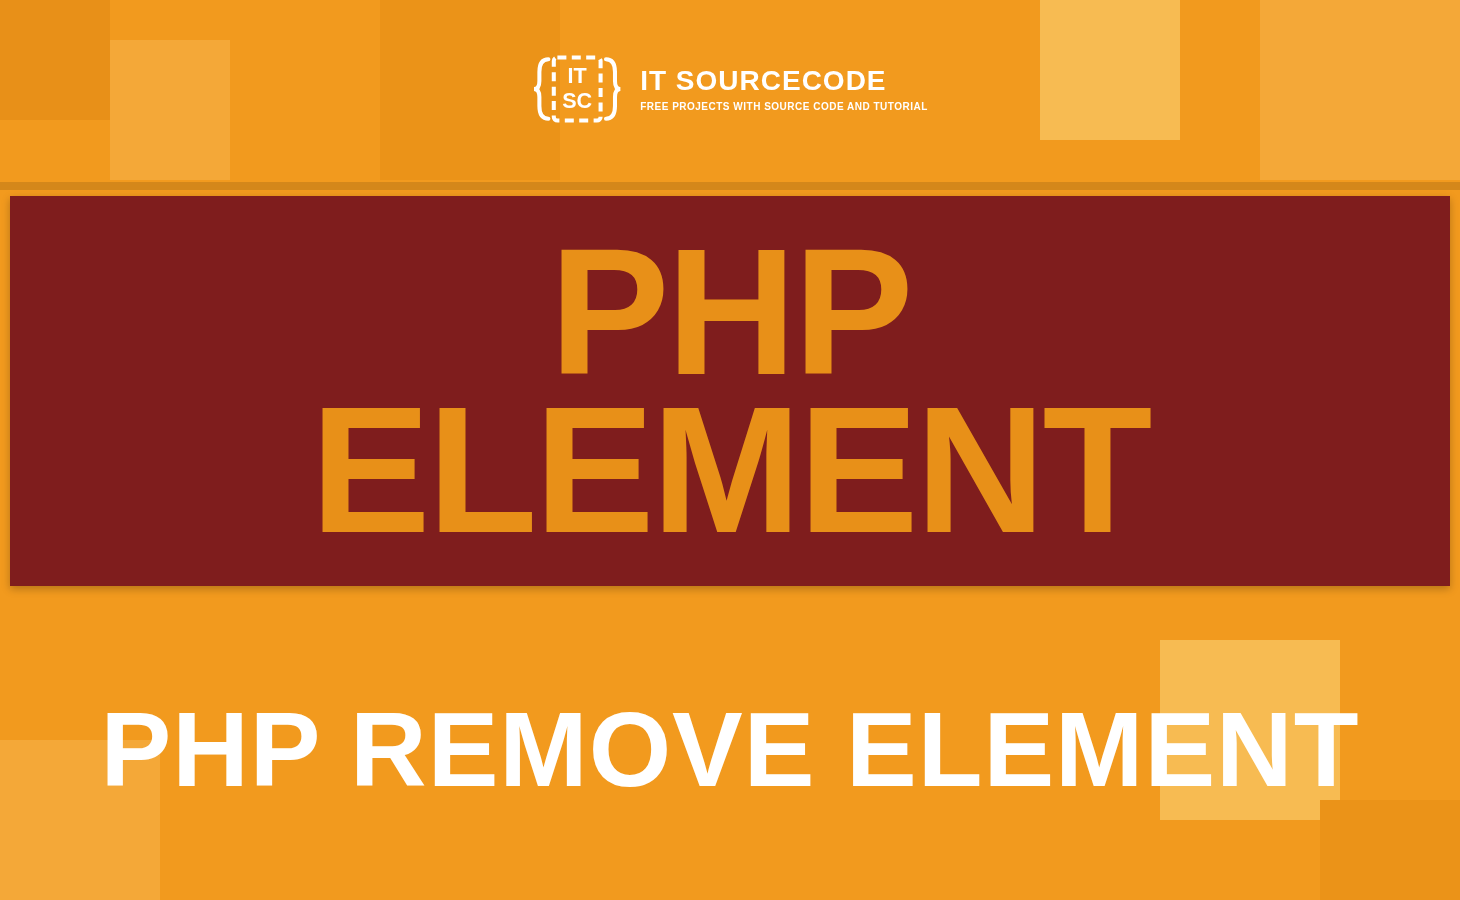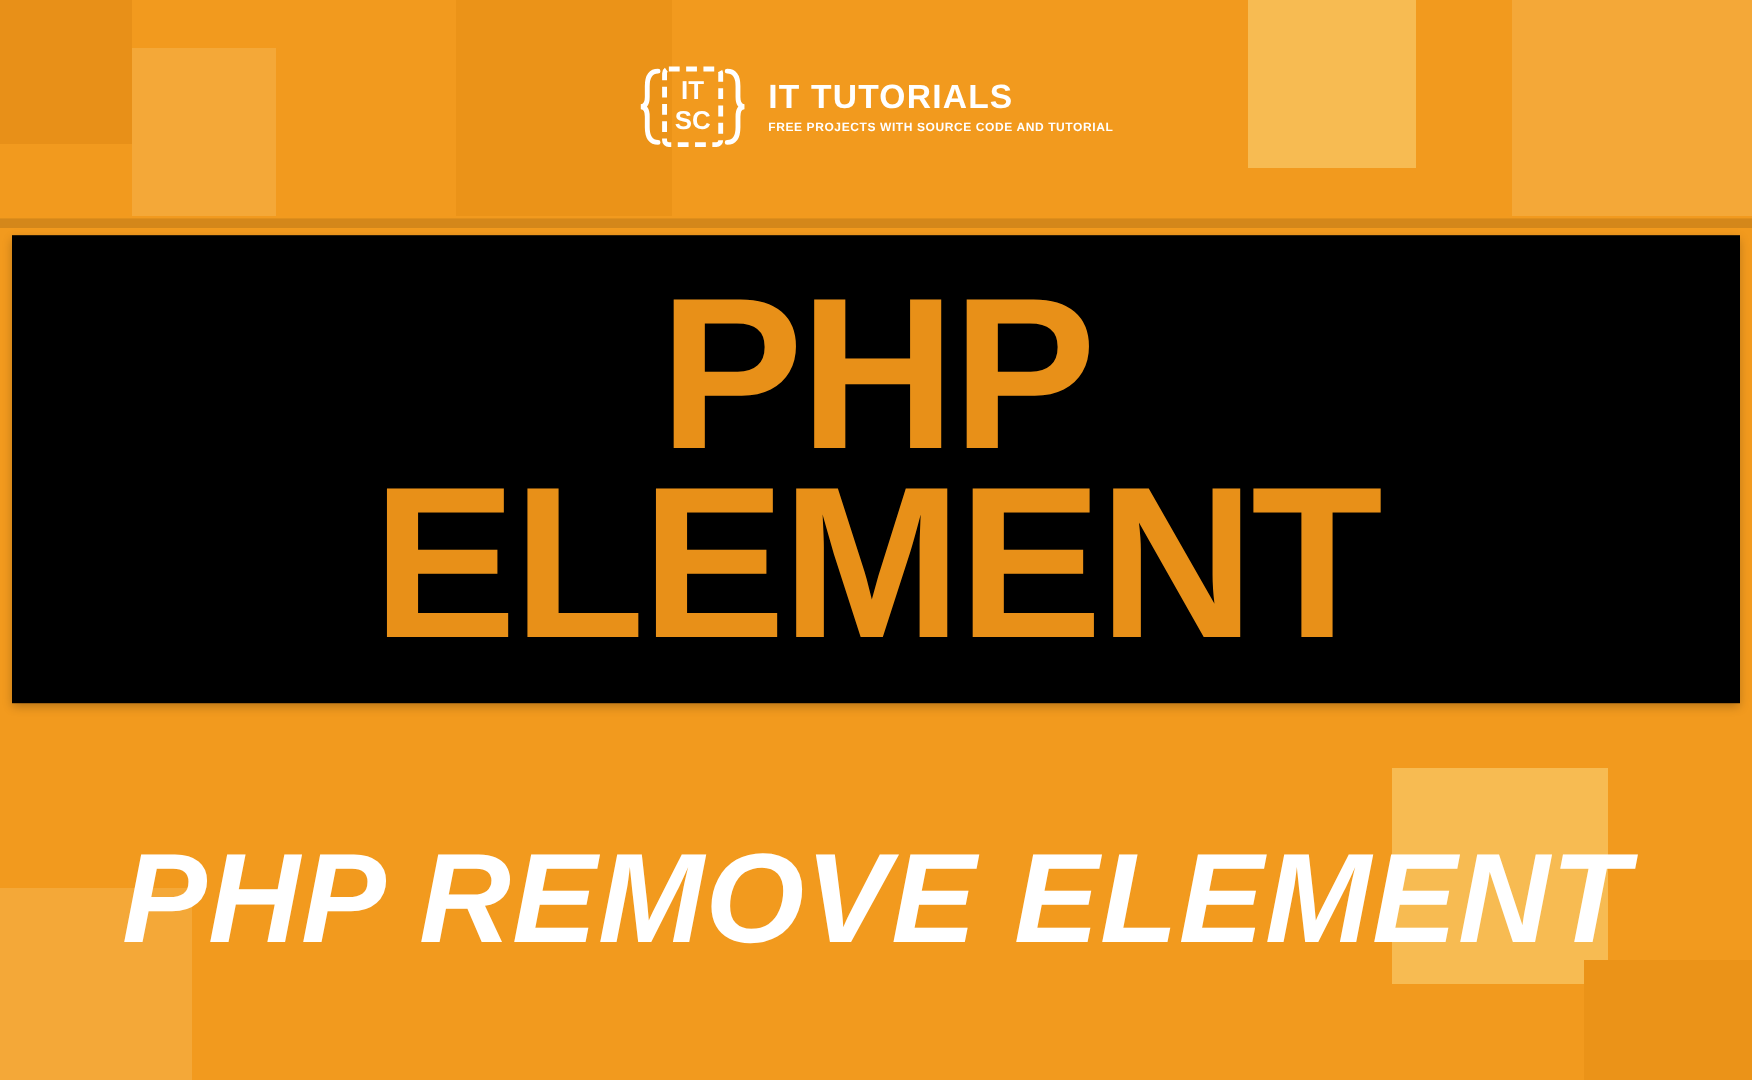--- a/index.html
+++ b/index.html
@@ -69,21 +69,21 @@
       margin-top: 6px;
     }
 
     
     .center-panel {
       position: absolute;
       top: 196px;
       left: 10px;
       right: 10px;
       height: 390px;
-      background: #000000;
+      background: #7f1d1d;
       display: flex;
       align-items: center;
       justify-content: center;
       box-shadow: 0 3px 8px rgba(0,0,0,0.25);
       z-index: 5;
     }
     .main-title {
       color: #e89018;
       font-size: 180px;
       font-weight: 900;
@@ -96,21 +96,20 @@
     .bottom-section {
       position: absolute;
       top: 600px;
       left: 0;
       right: 0;
       bottom: 0;
       display: flex;
       align-items: center;
       justify-content: center;
       z-index: 5;
-      font-style: italic;
     }
     .sub-title {
       color: #ffffff;
       font-size: 106px;
       font-weight: 900;
       text-align: center;
       line-height: 1.05;
       letter-spacing: 1px;
     }
 
@@ -149,21 +148,21 @@
 
         <path d="M82 12 Q92 12 92 26 L92 36 Q92 45 98 45 Q92 45 92 54 L92 64 Q92 78 82 78" stroke-linecap="round"></path>
 
         <rect x="24" y="10" width="52" height="70" stroke-dasharray="10 6" rx="4"></rect>
 
         <text x="50" y="38" text-anchor="middle" fill="#ffffff" stroke="none" font-family="Arial" font-size="24" font-weight="900">IT</text>
         <text x="50" y="66" text-anchor="middle" fill="#ffffff" stroke="none" font-family="Arial" font-size="24" font-weight="900">SC</text>
       </svg>
     </div>
     <div class="logo-text">
-      <div class="logo-title">IT TUTORIALS</div>
+      <div class="logo-title">IT SOURCECODE</div>
       <div class="logo-subtitle">FREE PROJECTS WITH SOURCE CODE AND TUTORIAL</div>
     </div>
   </div>
 
   <div class="center-panel">
     <div class="main-title">
       <div>PHP</div>
       <div>ELEMENT</div>
     </div>
   </div>

